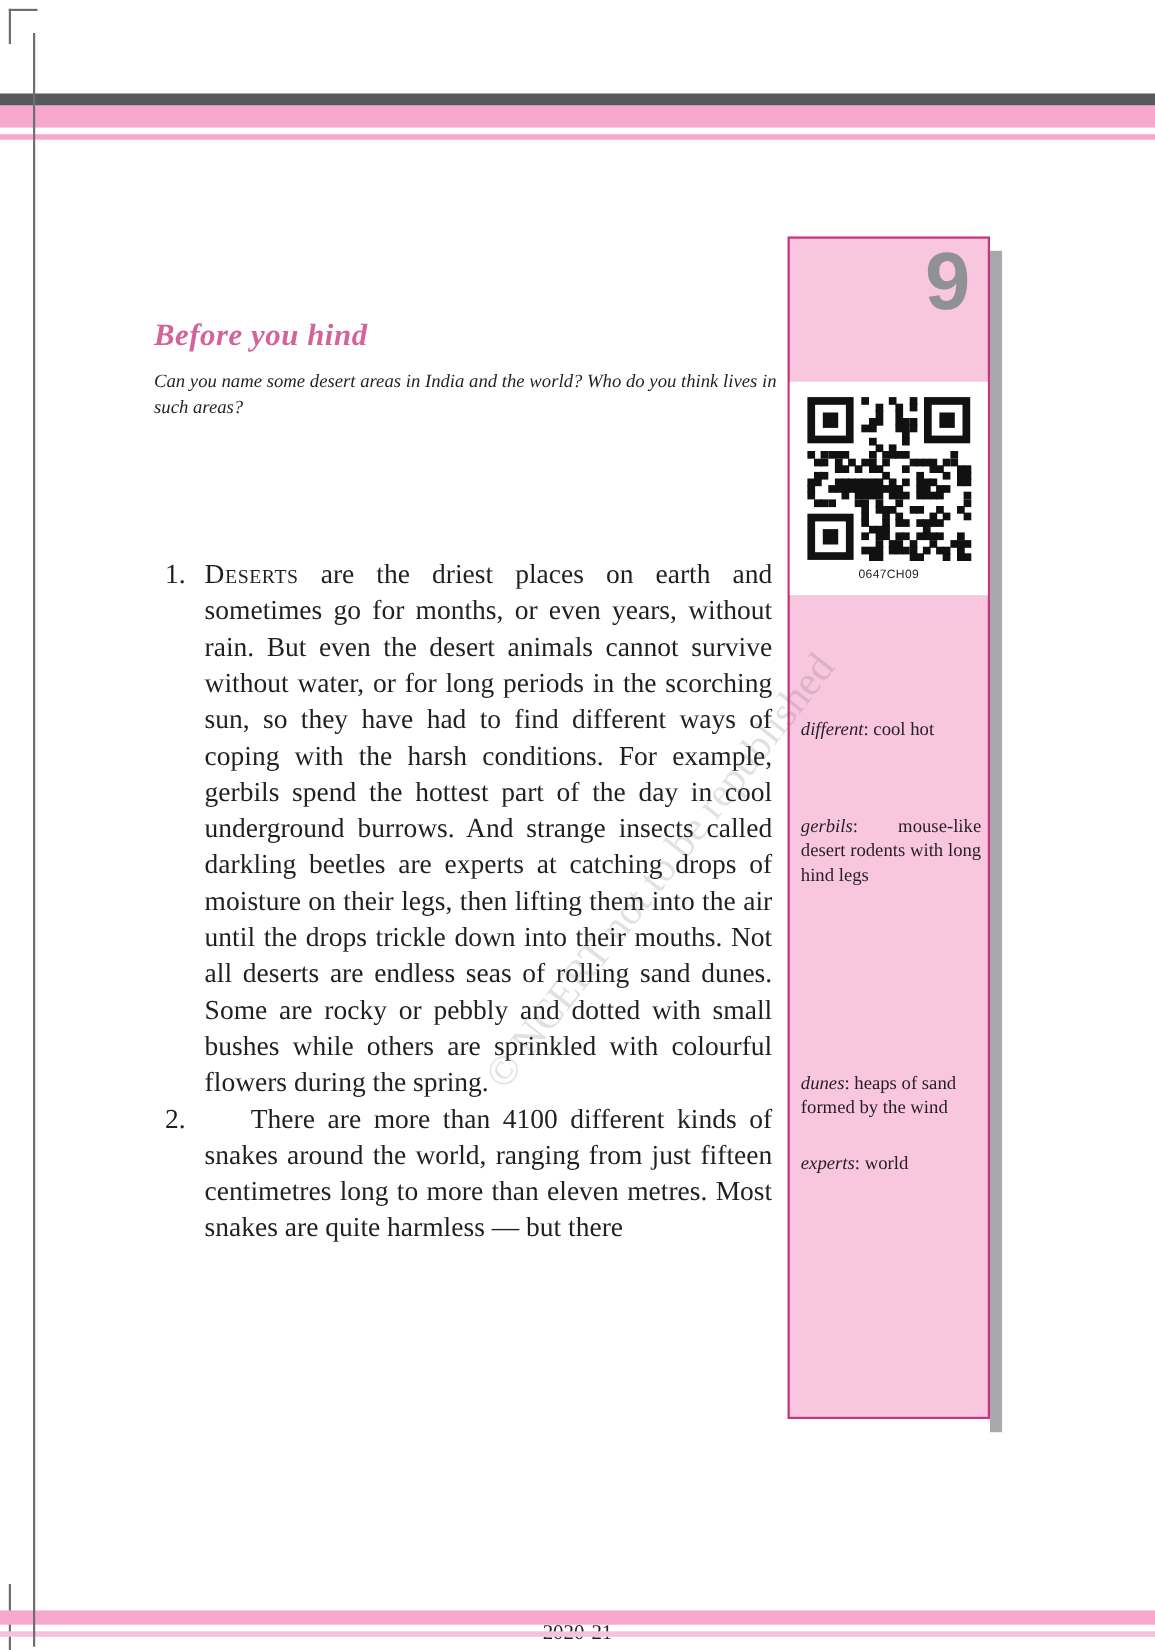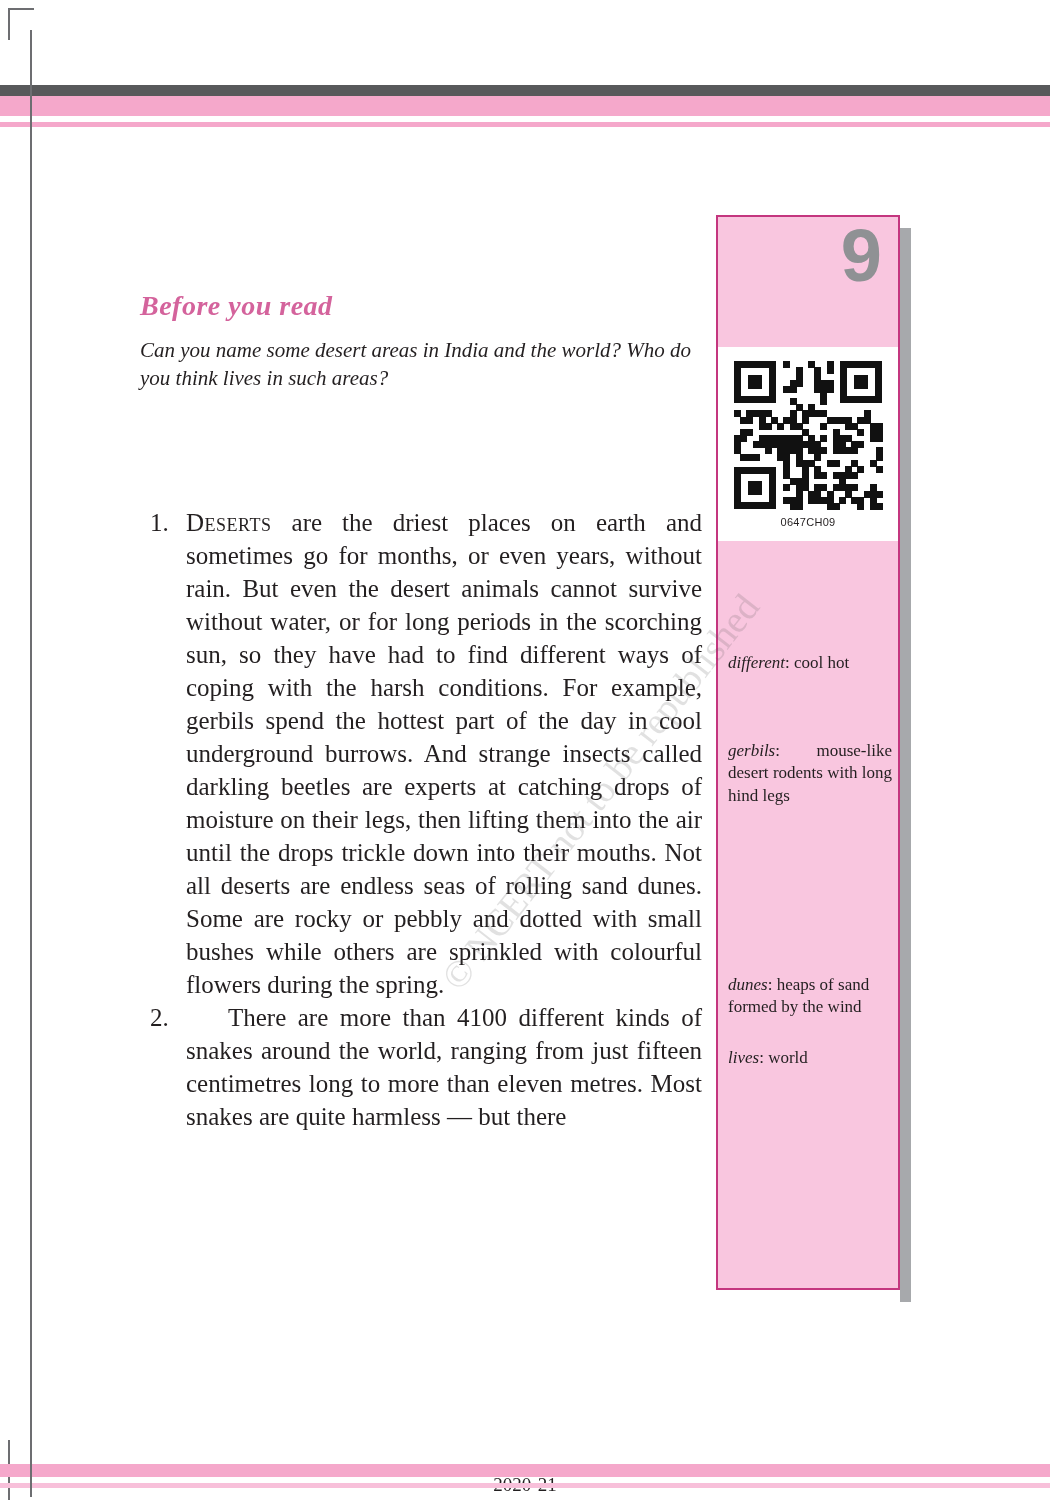--- a/index.html
+++ b/index.html
@@ -52,21 +52,21 @@
   .g-pebbly    { top:830px; }
 
   
   .byr-heading {
     position:absolute; left:140px; top:290px;
     font-size:28px; font-weight:bold; font-style:italic;
     color:#d4639c; letter-spacing:0.5px;
   }
   .byr-question {
     position:absolute; left:140px; top:336px; width:572px;
-    font-size:21px; font-style:italic; line-height:1.34; color:#231f20;
+    font-size:17px; font-style:italic; line-height:1.34; color:#231f20;
   }
   .chapter-title {
     position:absolute; left:140px; top:428px; width:575px; text-align:center;
     font-size:45px; font-weight:bold; letter-spacing:1px; color:#ef0e8e;
     -webkit-text-stroke:1.4px #5c1038;
     text-shadow:2px 2px 0 rgba(70,10,45,0.55);
   }
   .content { position:absolute; left:150px; top:506px; width:552px; z-index:2; }
   .para { display:flex; }
   .para-num  { flex:0 0 36px; width:36px; font-size:25px; line-height:33px; }
@@ -91,21 +91,21 @@
 <div class="page">
 
   <div class="bar bar-dark"></div>
   <div class="bar bar-pink-1"></div>
   <div class="bar bar-pink-2"></div>
 
   <div class="corner-top"></div>
   <div class="left-rule"></div>
   <div class="corner-bottom"></div>
 
-  <div class="byr-heading">Before you read</div>
+  <div class="byr-heading">Before you hind</div>
   <div class="byr-question">Can you name some desert areas in India and the world? Who do you think lives in such areas?</div>
 
 
   <div class="content">
     <div class="para para-1">
       <div class="para-num">1.</div>
       <div class="para-body"><span class="lead-word">Deserts</span><span> are the driest places on earth and sometimes go for months, or even years, without rain. But even the desert animals cannot survive without water, or for long periods in the scorching sun, so they have had to find different ways of coping with the harsh conditions. For example, gerbils spend the hottest part of the day in cool underground burrows. And strange insects called darkling beetles are experts at catching drops of moisture on their legs, then lifting them into the air until the drops trickle down into their mouths. Not all deserts are endless seas of rolling sand dunes. Some are rocky or pebbly and dotted with small bushes while others are sprinkled with colourful flowers during the spring.</span></div>
     </div>
     <div class="para para-2">
       <div class="para-num">2.</div>
@@ -304,20 +304,20 @@
           <div class="qr-cell" style="left: 123.3px; top: 141.8px; width: 7px; height: 7px;"></div>
           <div class="qr-cell" style="left: 135.7px; top: 141.8px; width: 7px; height: 7px;"></div>
           <div class="qr-cell" style="left: 141.8px; top: 141.8px; width: 7px; height: 7px;"></div>
         </div>
       <div class="qr-caption">0647CH09</div>
     </div>
 
     <div class="gloss g-scorching"><span class="term">different</span><span>: cool hot</span></div>
     <div class="gloss g-dunes"><span class="term">dunes</span><span>: heaps of sand formed by the wind</span></div>
     <div class="gloss g-gerbils"><span class="term">gerbils</span><span>: mouse-like desert rodents with long hind legs</span></div>
-    <div class="gloss g-pebbly"><span class="term">lives</span><span>: world</span></div>
+    <div class="gloss g-pebbly"><span class="term">experts</span><span>: world</span></div>
   </div>
 
   <div class="footer">2020-21</div>
   <div class="bar bar-pink-3"></div>
   <div class="bar bar-pink-4"></div>
 
 </div>
 
 </body></html>

